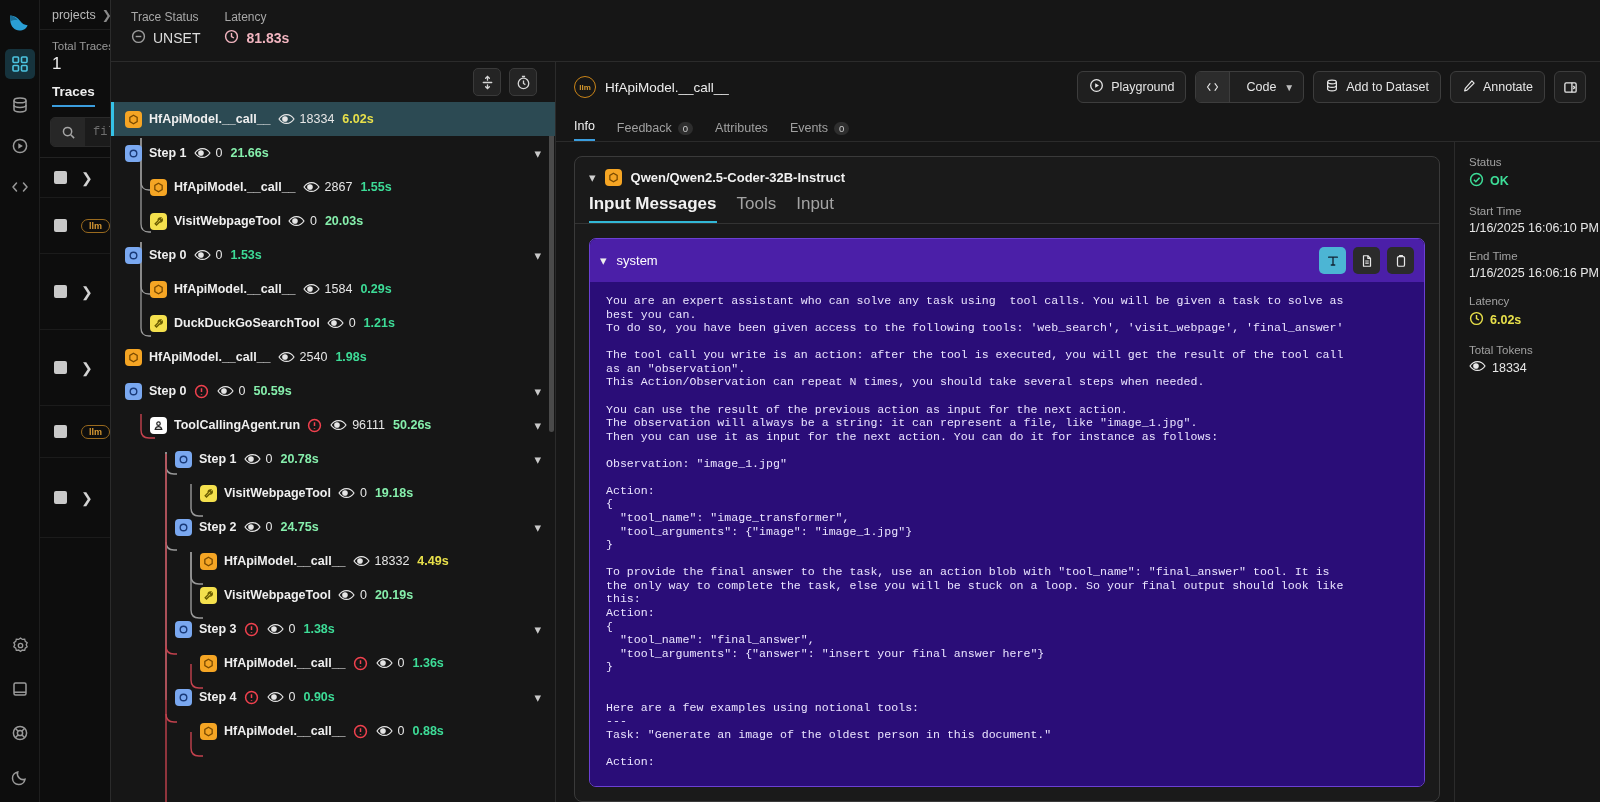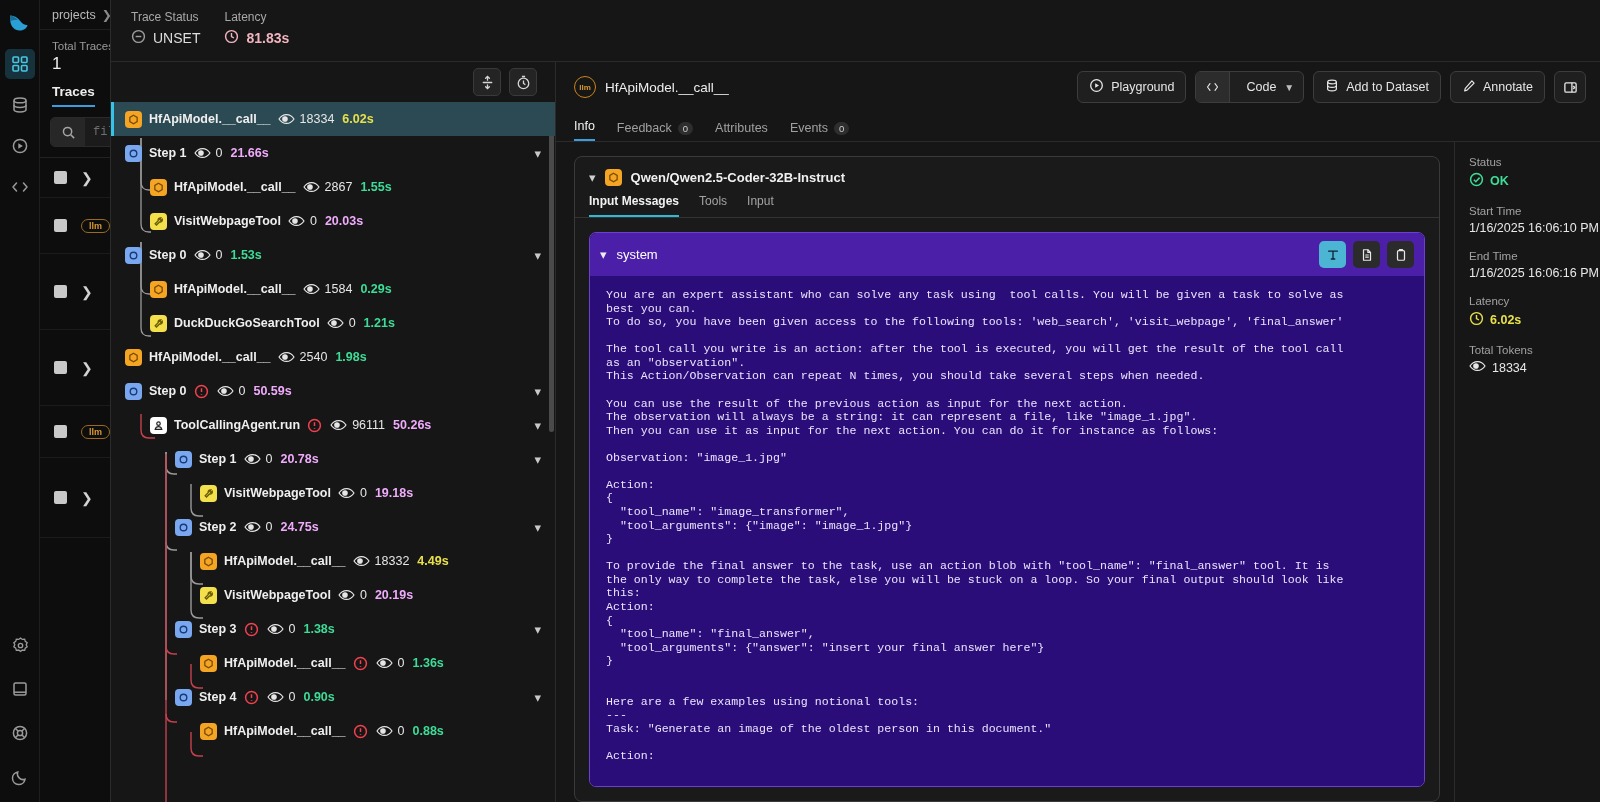--- a/index.html
+++ b/index.html
@@ -96,21 +96,21 @@
            display:flex; align-items:center; justify-content:center;
            margin-right:7px; }
   .ticon.llm { background:#f5a524; }
   .ticon.step { background:#7aa8f0; }
   .ticon.tool { background:#f4e04d; }
   .ticon.agent { background:#ffffff; }
   .tname { color:#efefef; font-weight:bold; margin-right:7px; }
   .tok { display:flex; align-items:center; gap:5px; color:#e6e6e6; margin-right:8px; }
   .tdur { font-weight:bold; }
   .d-green { color:#3ddc97; }
-  .d-red   { color:#f0abfc; }
+  .d-red   { color:#86efac; }
   .d-yellow{ color:#e8e04a; }
   .terr { margin-right:8px; display:flex; align-items:center; }
   .tchev { margin-left:auto; color:#c9c9c9; font-size:13px; }
 
   
   .detail { flex:1; display:flex; flex-direction:column; min-width:0; min-height:0; }
   .d-head { height:50px; display:flex; align-items:center; padding:0 14px 0 18px; flex:none; }
   .d-badge { width:22px; height:22px; border-radius:50%; border:1.5px solid #c98418;
              color:#d79a2e; font-size:8px; font-weight:bold;
              display:flex; align-items:center; justify-content:center; margin-right:9px; }
@@ -133,21 +133,21 @@
   .d-content { flex:1; display:flex; min-height:0; }
   .d-main { flex:1; min-width:0; padding:14px 14px 0 18px; overflow:hidden; }
   .card { border:1px solid #3a3a3a; border-radius:8px; background:#1a1a1a;
           height:100%; display:flex; flex-direction:column; overflow:hidden; }
   .card-h { display:flex; align-items:center; gap:9px; padding:12px 14px 8px 14px; }
   .card-h .cchev { color:#cfcfcf; font-size:13px; }
   .card-h .mico { width:17px; height:17px; border-radius:4px; background:#f5a524;
                   display:flex; align-items:center; justify-content:center; }
   .card-h .ctitle { font-size:13px; font-weight:bold; color:#f0f0f0; }
   .card-tabs { display:flex; gap:20px; padding:0 14px; border-bottom:1px solid #333; }
-  .ctab { font-size:12px; color:#a3a3a3; padding-bottom:7px;text-align:right; }
+  .ctab { font-size:17px; color:#a3a3a3; padding-bottom:7px;text-align:right; }
   .ctab.active { color:#f2f2f2; font-weight:bold; border-bottom:2px solid #32b8d6; }
   .msg { margin:14px; border:1px solid #6b3fd4; border-radius:7px; overflow:hidden;
          flex:1; display:flex; flex-direction:column; min-height:0; }
   .msg-h { background:#4b1fa8; display:flex; align-items:center; gap:10px;
            padding:8px 10px; flex:none; }
   .msg-h .mchev { color:#eee; font-size:13px; }
   .msg-role { font-size:13px; font-weight:normal; color:#fff; }
   .msg-tools { margin-left:auto; display:flex; gap:7px; }
   .mt { width:27px; height:27px; border-radius:5px; background:#2b2b2b;
         display:flex; align-items:center; justify-content:center; color:#e8e8e8; }

